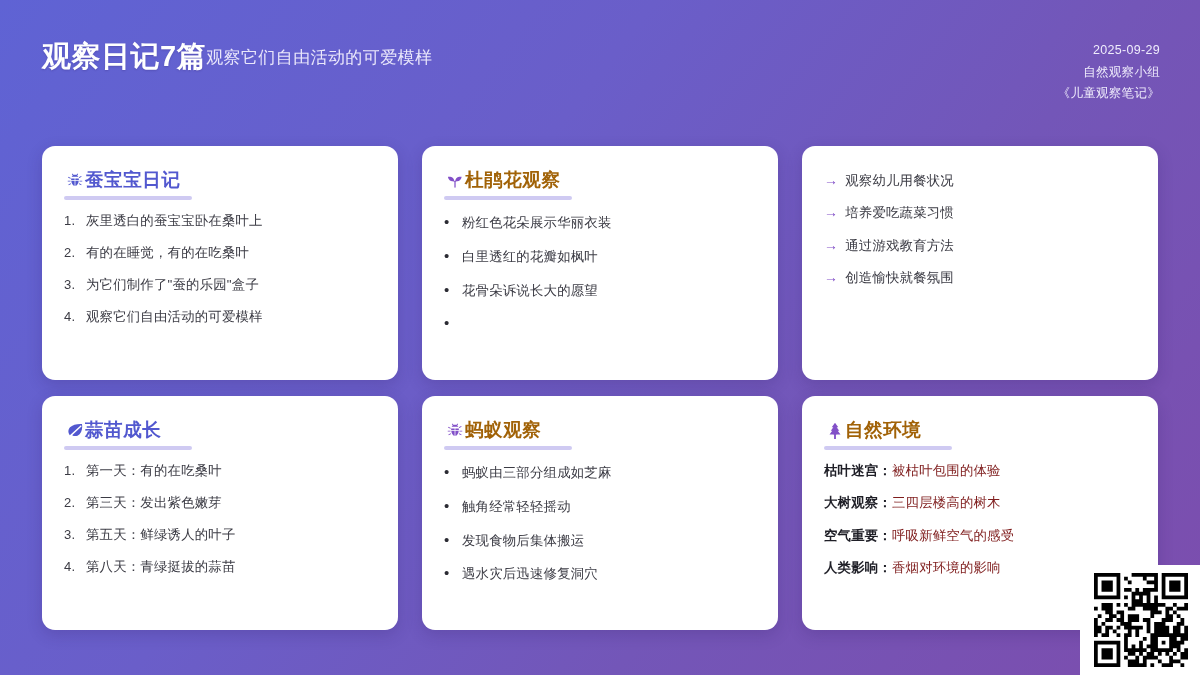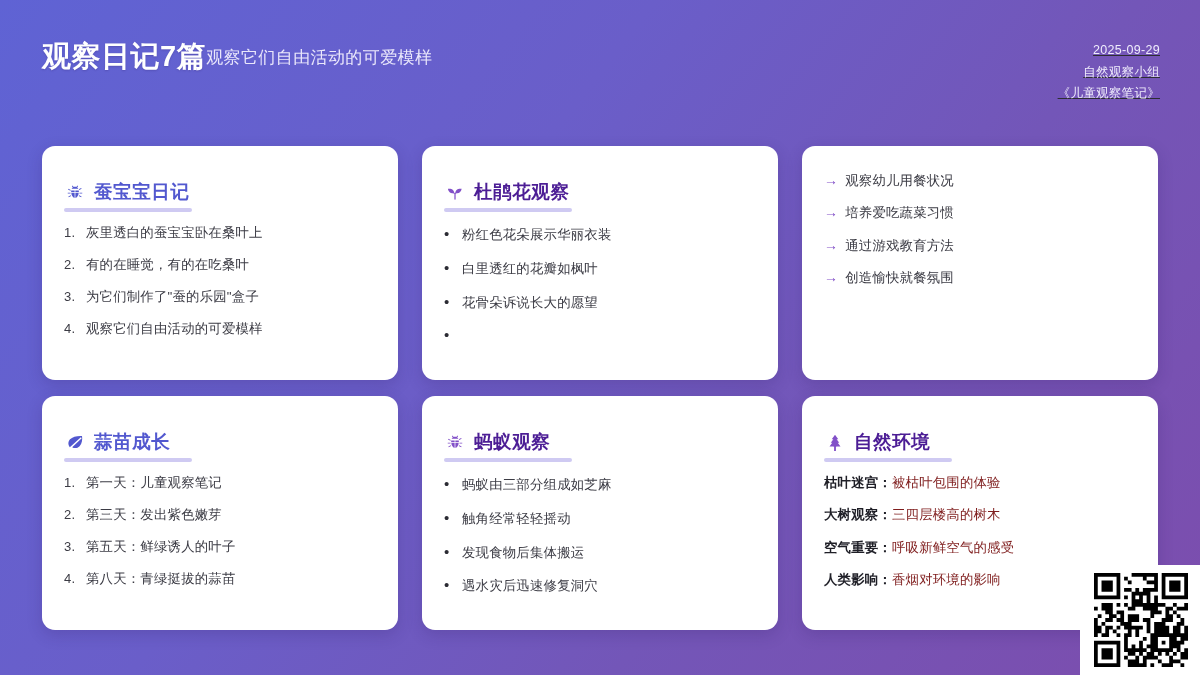--- a/index.html
+++ b/index.html
@@ -49,21 +49,20 @@
     letter-spacing: 0.4px;
     line-height: 1.3;
   }
 
   .header-right {
     display: flex;
     flex-direction: column;
     align-items: flex-end;
     text-align: right;
     margin-top: 2px;
-    text-decoration: underline;
   }
 
   .header-right .meta-line {
     font-size: 12.5px;
     color: #efecfc;
     line-height: 1.72;
     letter-spacing: 0.3px;
   }
 
   
@@ -83,25 +82,23 @@
     background: #ffffff;
     border-radius: 13px;
     padding: 24px 22px 18px 22px;
     box-shadow: 0 5px 16px rgba(46,25,95,0.20);
     overflow: hidden;
   }
 
   .card-head {
     display: flex;
     align-items: center;
-    gap: 9px;
     position: relative;
     padding-bottom: 9px;
     margin-bottom: 11px;
-    margin-top: 12px;
   }
 
   .card-head::after {
     content: "";
     position: absolute;
     left: 0;
     bottom: 0;
     width: 128px;
     height: 4px;
     border-radius: 2px;
@@ -120,21 +117,21 @@
 
   .card-title {
     font-size: 18.5px;
     font-weight: bold;
     letter-spacing: 0.6px;
     line-height: 1.1;
   }
 
   
   .accent-blue   .card-title { color: #5258cf; }
-  .accent-purple .card-title { color: #4c1d95; }
+  .accent-purple .card-title { color: #a16207; }
 
   .card-list { list-style: none; }
 
   .card-list li {
     font-size: 13.4px;
     color: #3b3b44;
     line-height: 1.45;
     margin-bottom: 12px;
     display: flex;
     align-items: baseline;
@@ -286,21 +283,21 @@
         <span class="card-icon">
           <svg width="20" height="20" viewBox="0 0 24 24" fill="#5258cf">
             <path d="M20.4 3.6C15.0 3.2 9.0 4.4 6.0 7.6c-2.6 2.8-2.4 7.0-.2 9.4L19.0 5.0l1.05 1.15L8.6 17.0c2.5 1.7 6.3 1.5 8.9-1.1 3.1-3.1 3.6-8.4 2.9-12.3z"></path>
           </svg>
         </span>
         <span class="card-title">蒜苗成长</span>
       </div>
       <ul class="card-list">
         <li>
           <span class="marker marker-num">1.</span>
-          <span class="item-text">第一天：儿童观察笔记</span>
+          <span class="item-text">第一天：有的在吃桑叶</span>
         </li>
         <li>
           <span class="marker marker-num">2.</span>
           <span class="item-text">第三天：发出紫色嫩芽</span>
         </li>
         <li>
           <span class="marker marker-num">3.</span>
           <span class="item-text">第五天：鲜绿诱人的叶子</span>
         </li>
         <li>

